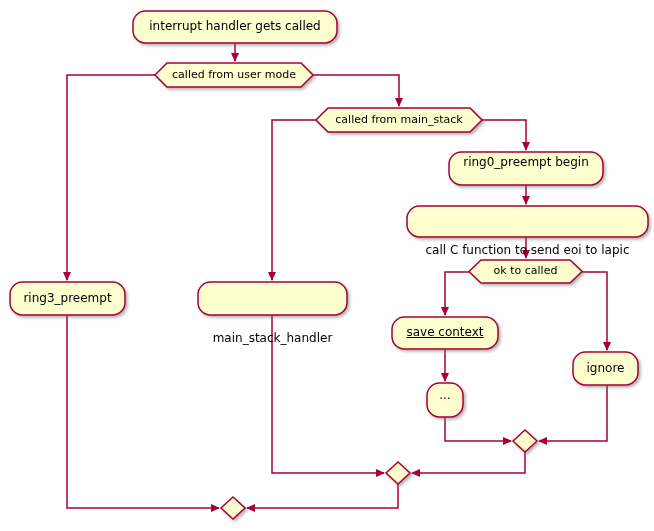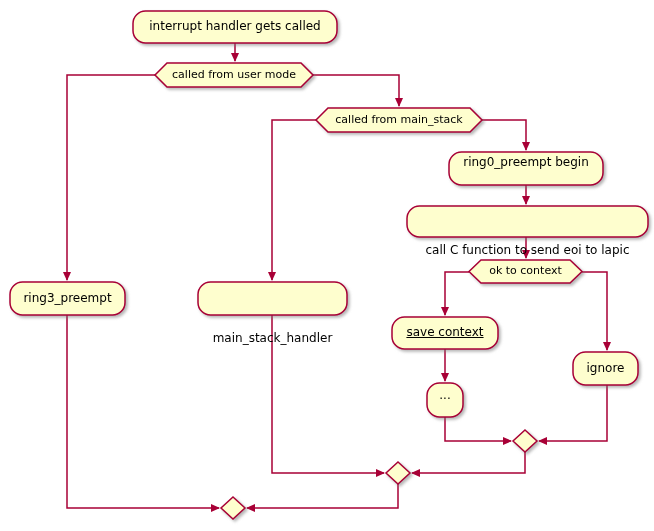--- a/index.html
+++ b/index.html
@@ -97,21 +97,21 @@
   <div class="label" style="left:133px; top:11px;  width:204px; height:32px;">interrupt handler gets called</div>
 
   <div class="label small" style="left:155px; top:63px;  width:158px; height:24px;">called from user mode</div>
 
   <div class="label small" style="left:316px; top:108px; width:166px; height:24px;">called from main_stack</div>
 
   <div class="label" style="left:449px; top:152px; width:154px; height:21px;">ring0_preempt begin</div>
 
   <div class="label" style="left:407px; top:206px; width:241px; height:31px;margin-top:29px;">call C function to send eoi to lapic</div>
 
-  <div class="label small" style="left:469px; top:260px; width:113px; height:23px;">ok to context</div>
+  <div class="label small" style="left:469px; top:260px; width:113px; height:23px;">ok to called</div>
 
   <div class="label" style="left:392px; top:317px; width:106px; height:32px;text-decoration:underline;">save context</div>
 
   <div class="label" style="left:427px; top:379px; width:36px; height:34px;">...</div>
 
   <div class="label" style="left:573px; top:352px; width:65px; height:33px;border-radius:14px;">ignore</div>
 
   <div class="label" style="left:10px;  top:282px; width:115px; height:33px;">ring3_preempt</div>
 
   <div class="label" style="left:198px; top:282px; width:149px; height:33px;margin-top:40px;">main_stack_handler</div>

